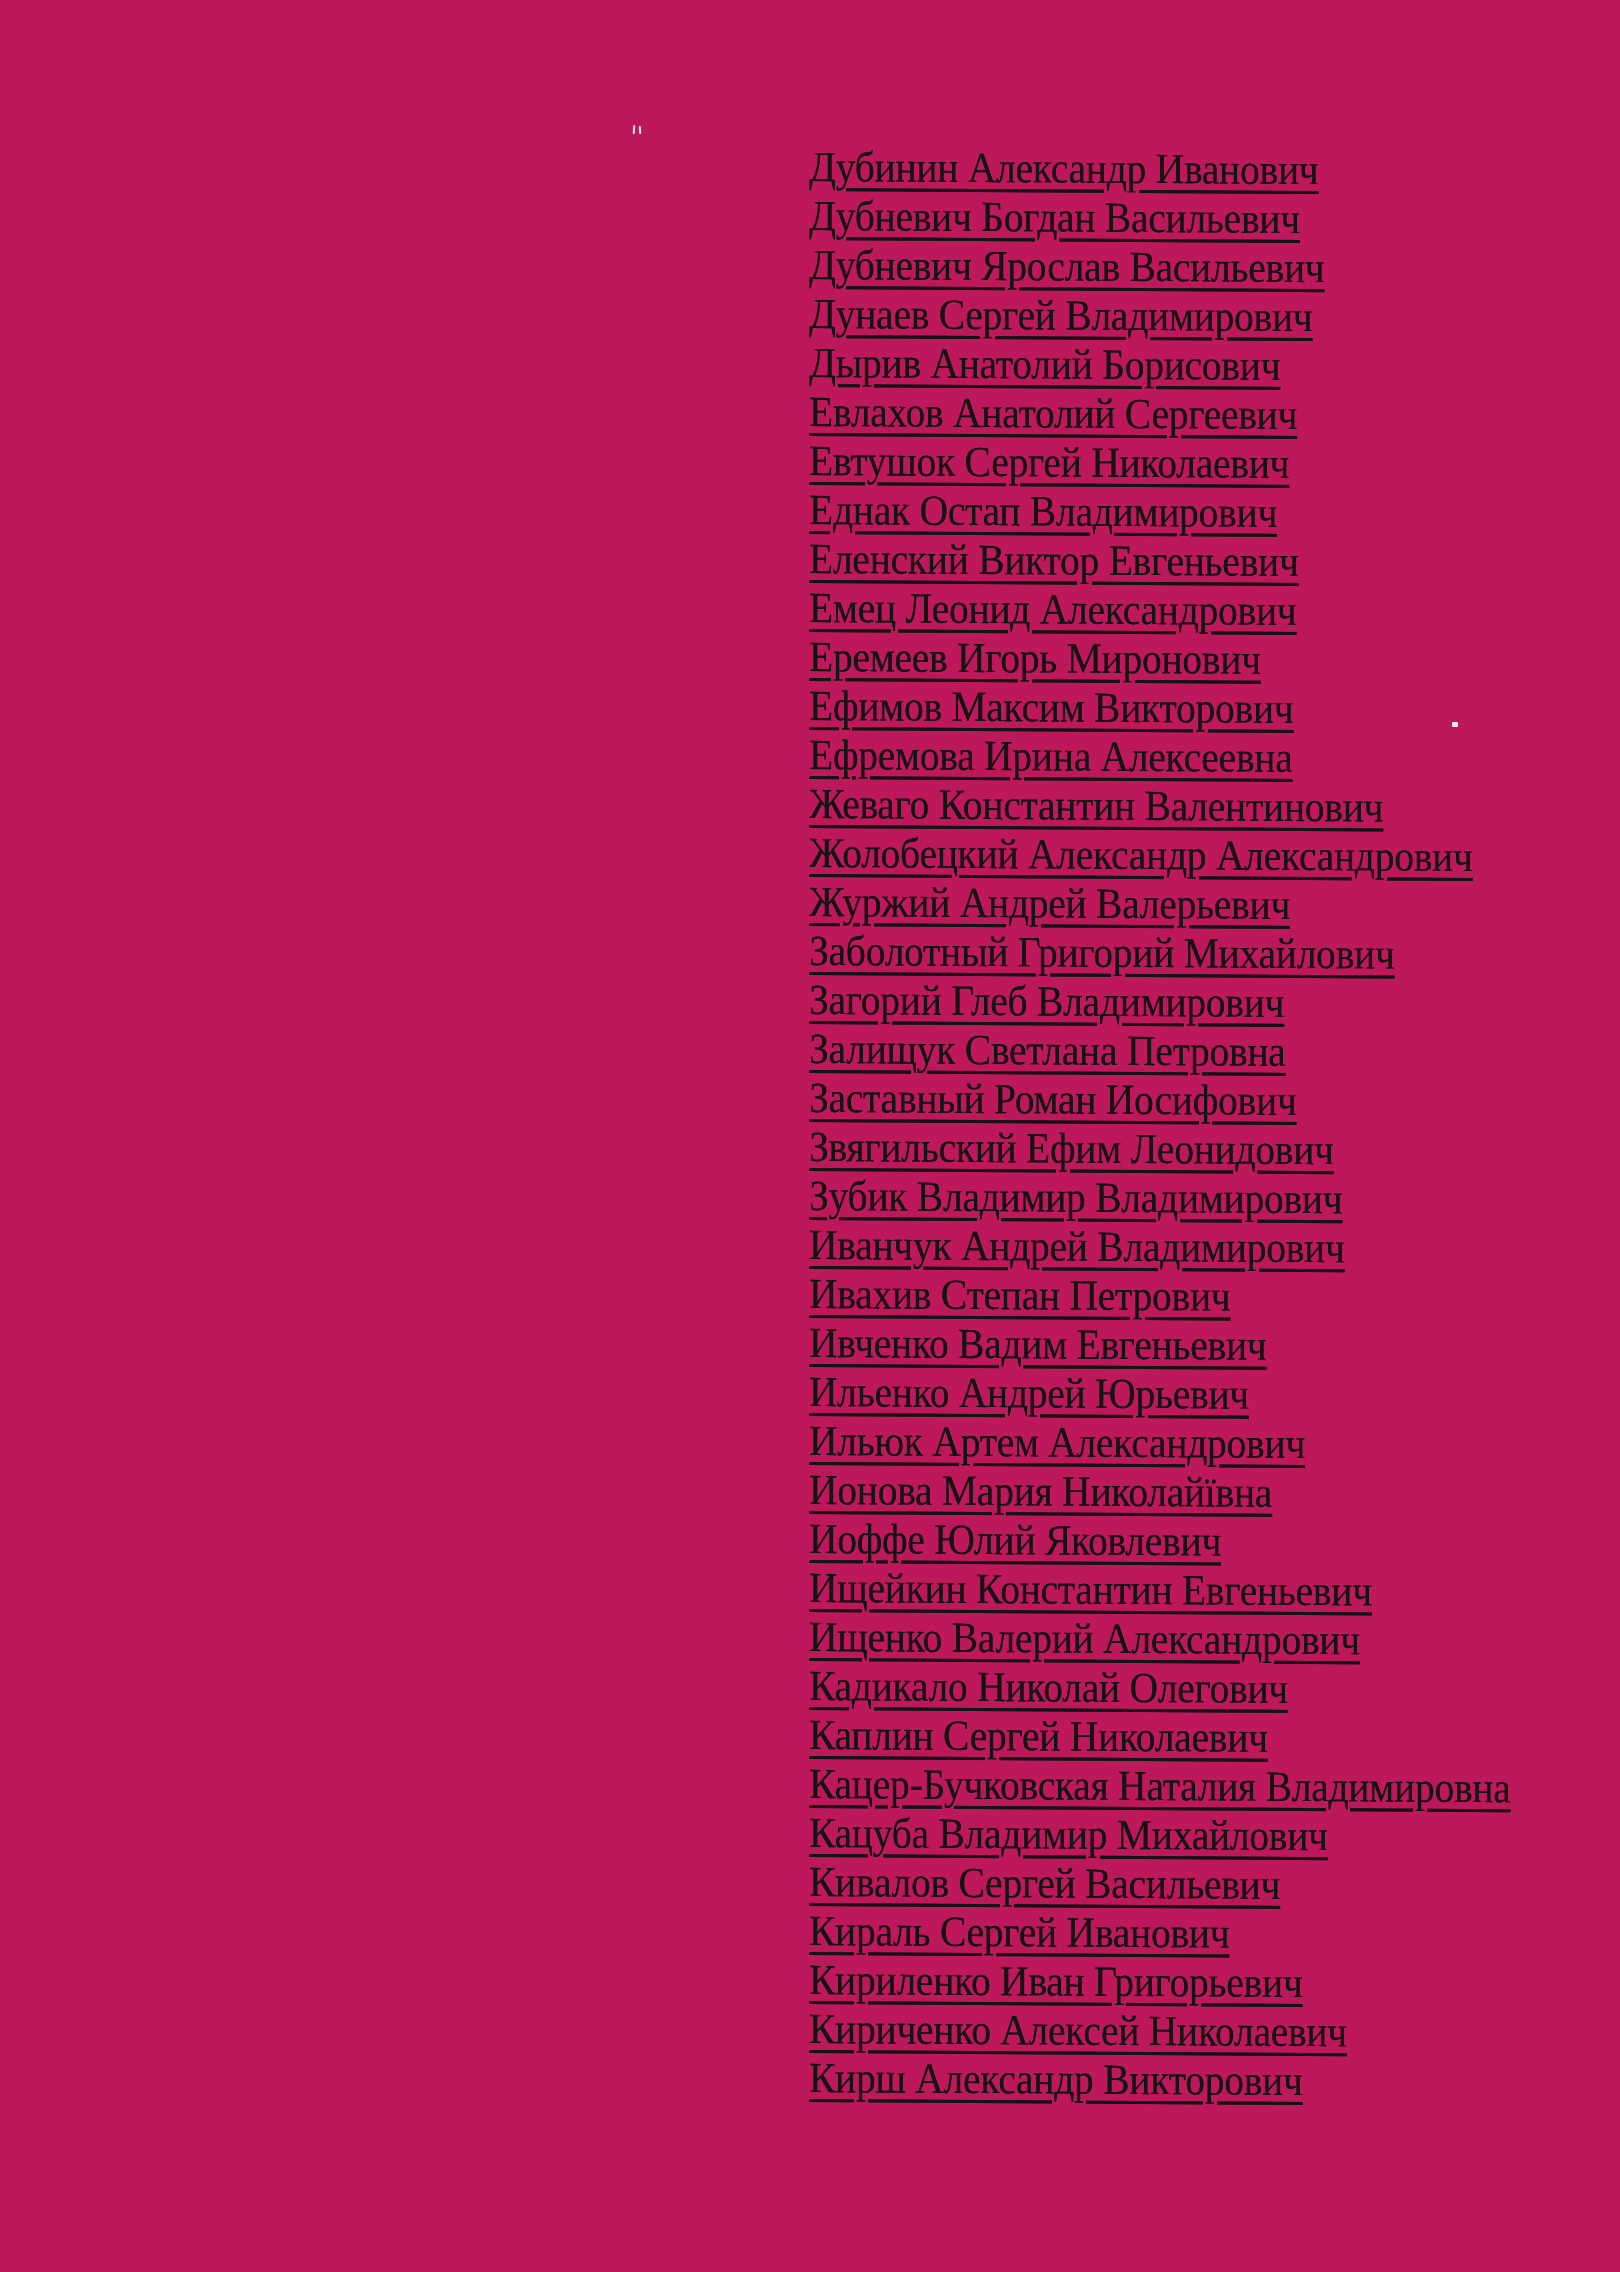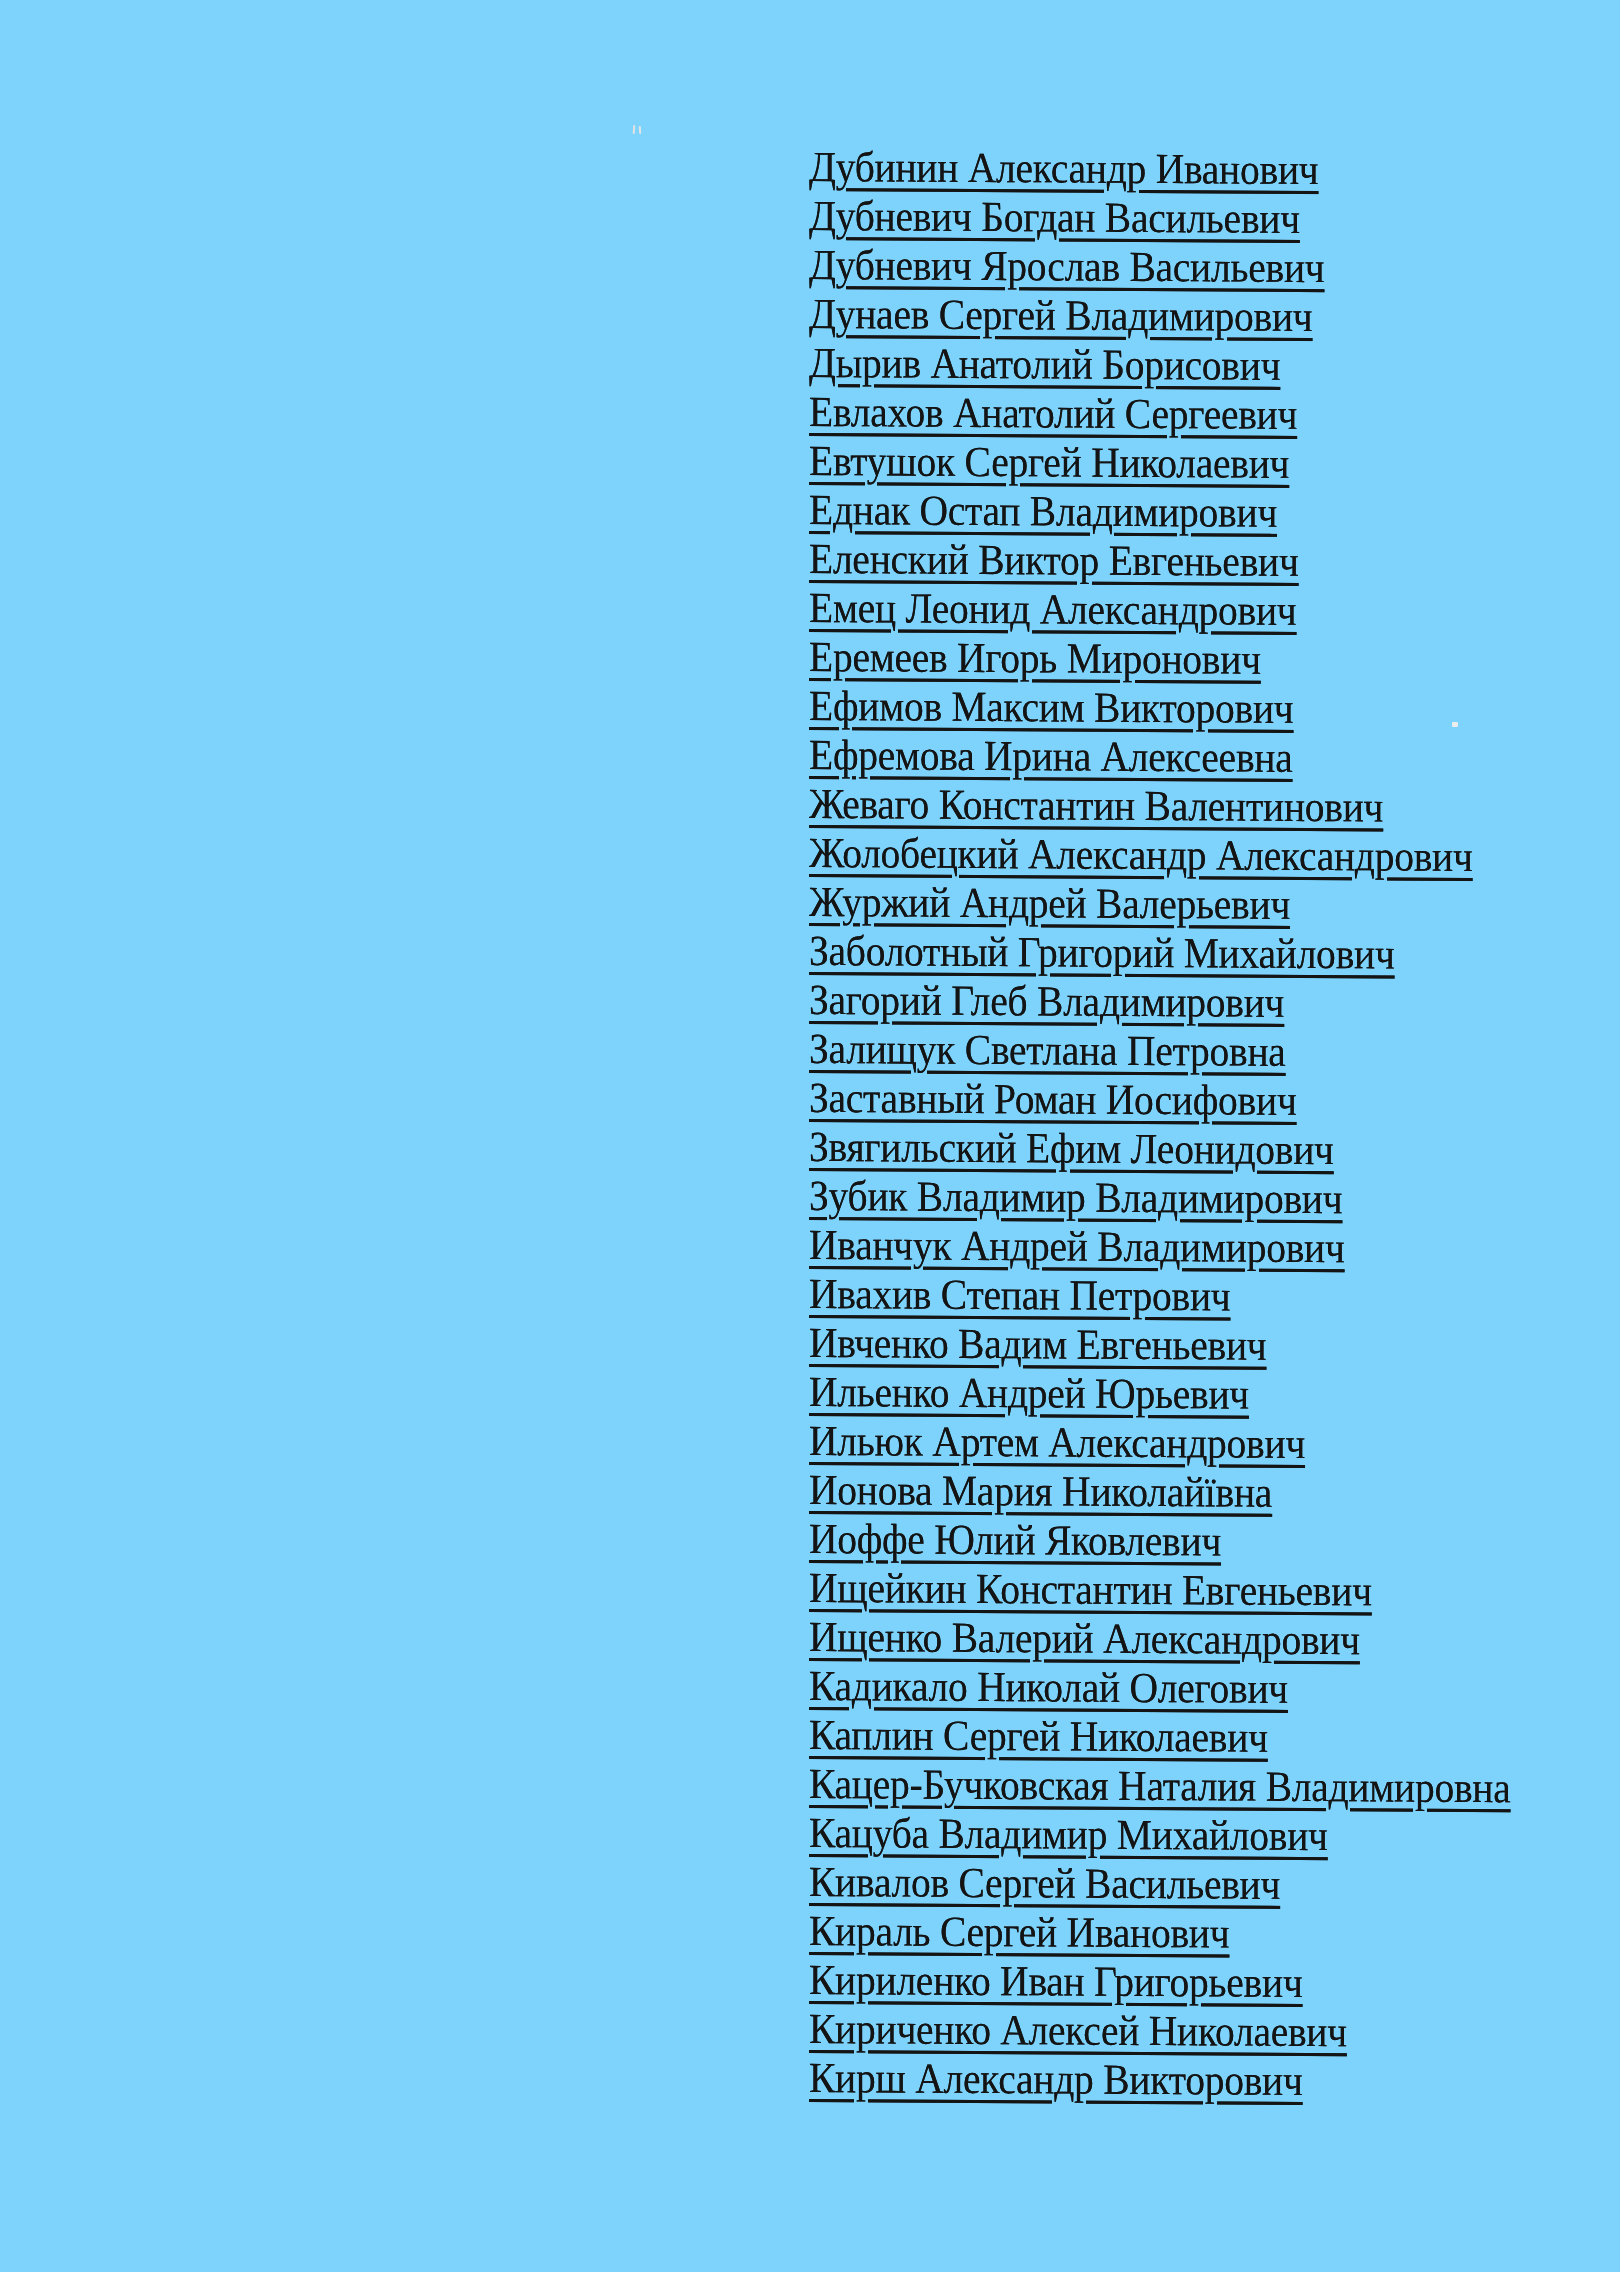--- a/index.html
+++ b/index.html
@@ -8,21 +8,21 @@
     width: 1620px;
     height: 2273px;
     background: #ffffff;
     overflow: hidden;
     font-family: "Liberation Serif", serif;
   }
   .page {
     position: relative;
     width: 1620px;
     height: 2273px;
-    background: #7dd3fc;
+    background: #be185d;
   }
   .name-list {
     position: absolute;
     left: 809px;
     top: 142px;
     transform: skewY(0.35deg);
     transform-origin: 0 0;
   }
   .name-line {
     height: 49px;

